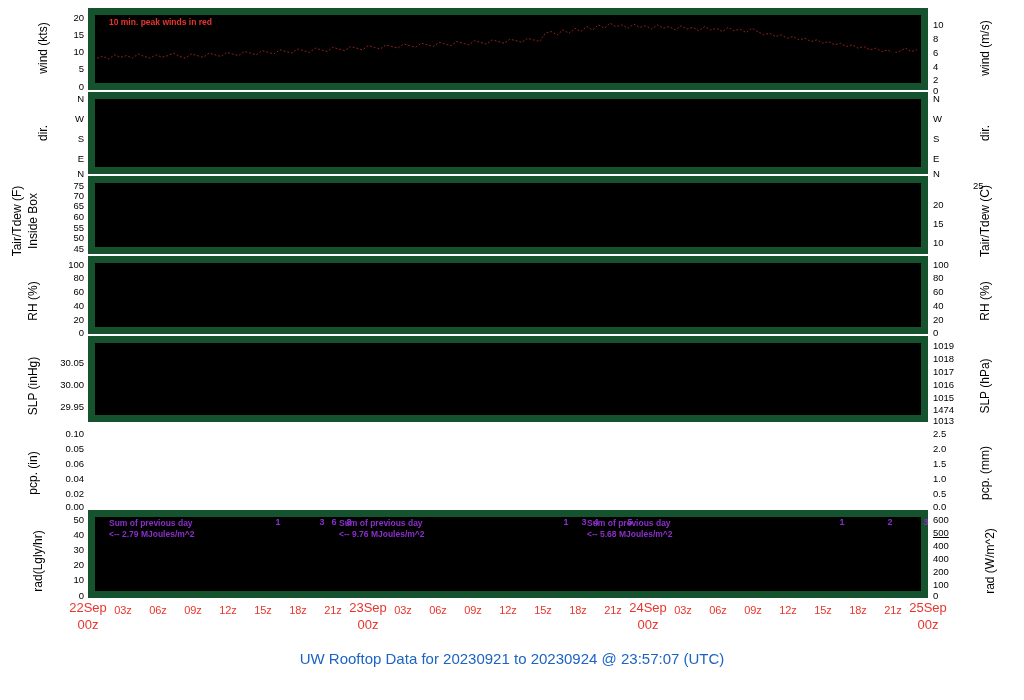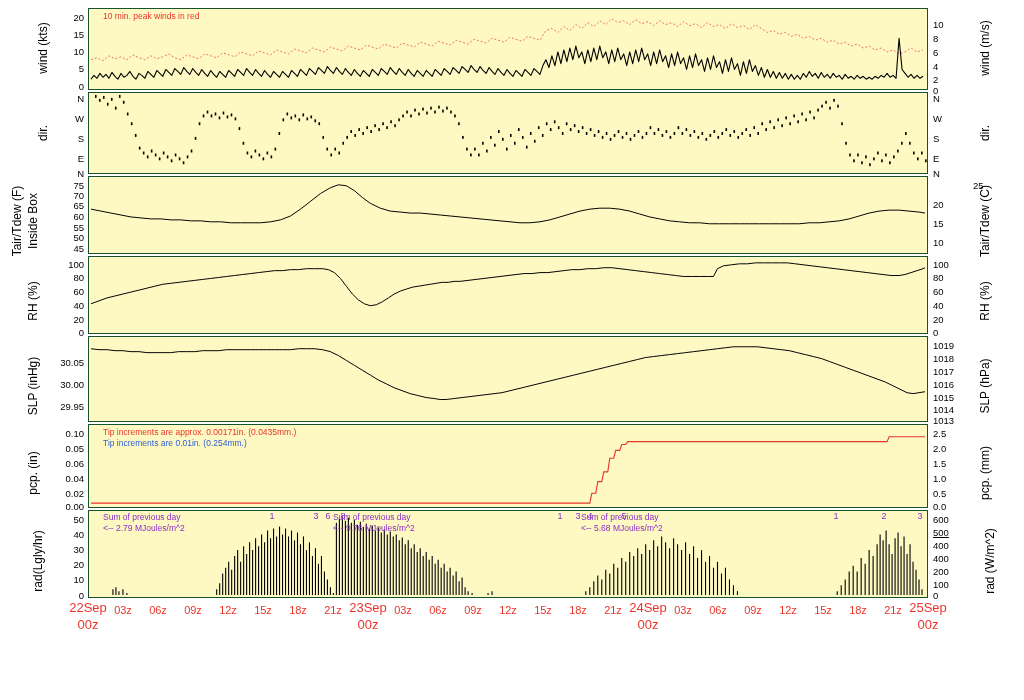--- a/index.html
+++ b/index.html
@@ -1,19 +1,19 @@
 <!DOCTYPE html>
 <html><head>
 <meta charset="utf-8">
 <style>
   html,body{margin:0;padding:0;background:#ffffff;}
   body{width:1024px;height:700px;font-family:"Liberation Sans",sans-serif;overflow:hidden;}
   #wrap{position:relative;width:1024px;height:700px;}
 
-  .panel{position:absolute;box-sizing:border-box;border:1px solid #14532d;background:#fef9c3;}
+  .panel{position:absolute;box-sizing:border-box;border:7px solid #14532d;background:#000000;font-weight:bold;}
   .plotsvg{position:absolute;left:0;top:0;width:100%;height:100%;}
 
   .ylab-left, .ylab-right{
     position:absolute;
     font-size:12px;
     color:#000;
     white-space:nowrap;
     text-align:center;
   }
   .ylab-left{transform-origin:center center;}
@@ -337,30 +337,23 @@
   <div class="ylab-left rot" style="left:-27px;top:379px;width:120px;">SLP (inHg)</div>
   <div class="ylab-left rot" style="left:925px;top:379px;width:120px;">SLP (hPa)</div>
   <div class="tick l" style="left:42px;top:357px;width:42px;">30.05</div>
   <div class="tick l" style="left:42px;top:379px;width:42px;">30.00</div>
   <div class="tick l" style="left:42px;top:401px;width:42px;">29.95</div>
   <div class="tick r" style="left:933px;top:340px;width:36px;">1019</div>
   <div class="tick r" style="left:933px;top:353px;width:36px;">1018</div>
   <div class="tick r" style="left:933px;top:366px;width:36px;">1017</div>
   <div class="tick r" style="left:933px;top:379px;width:36px;">1016</div>
   <div class="tick r" style="left:933px;top:392px;width:36px;">1015</div>
-  <div class="tick r" style="left:933px;top:404px;width:36px;">1014</div>
+  <div class="tick r" style="left:933px;top:404px;width:36px;">1474</div>
   <div class="tick r" style="left:933px;top:415px;width:36px;">1013</div>
 
-  <div class="panel" style="left:88px;top:424px;width:840px;height:84px;">
-    <svg class="plotsvg" viewBox="0 0 840 84" preserveAspectRatio="none">
-      <path fill="none" stroke="#e8352c" stroke-width="1.1" d="M2,80 L502,80 L504,70 L508,70 L510,58 L514,58 L516,48 L520,48 L522,34 L526,34 L528,26 L532,26 L534,20 L538,20 L540,17 L800,17 L802,12 L838,12"></path>
-    </svg>
-    <div class="note red" style="left:14px;top:2px;">Tip increments are approx. 0.00171in. (0.0435mm.)</div>
-    <div class="note blue" style="left:14px;top:13px;">Tip increments are 0.01in. (0.254mm.)</div>
-  </div>
   <div class="ylab-left rot" style="left:-27px;top:466px;width:120px;">pcp. (in)</div>
   <div class="ylab-left rot" style="left:925px;top:466px;width:120px;">pcp. (mm)</div>
   <div class="tick l" style="left:44px;top:428px;width:40px;">0.10</div>
   <div class="tick l" style="left:44px;top:443px;width:40px;">0.05</div>
   <div class="tick l" style="left:44px;top:458px;width:40px;">0.06</div>
   <div class="tick l" style="left:44px;top:473px;width:40px;">0.04</div>
   <div class="tick l" style="left:44px;top:488px;width:40px;">0.02</div>
   <div class="tick l" style="left:44px;top:501px;width:40px;">0.00</div>
   <div class="tick r" style="left:933px;top:428px;width:36px;">2.5</div>
   <div class="tick r" style="left:933px;top:443px;width:36px;">2.0</div>
@@ -648,14 +641,15 @@
       </div>
       <div class="xtick" style="left: 867px; width: 52px; top: 604px;">
         <div>21z</div>
       </div>
       <div class="xtick big" style="left: 902px; width: 52px; top: 600px;">
         <div>25Sep</div>
         <div style="margin-top: 2px;">00z</div>
       </div>
     </div>
 
+  <div class="caption" style="top:650px;">UW Rooftop Data for 20230921  to  20230924 @ 23:57:07  (UTC)</div>
 
 </div>
 
 </body></html>

